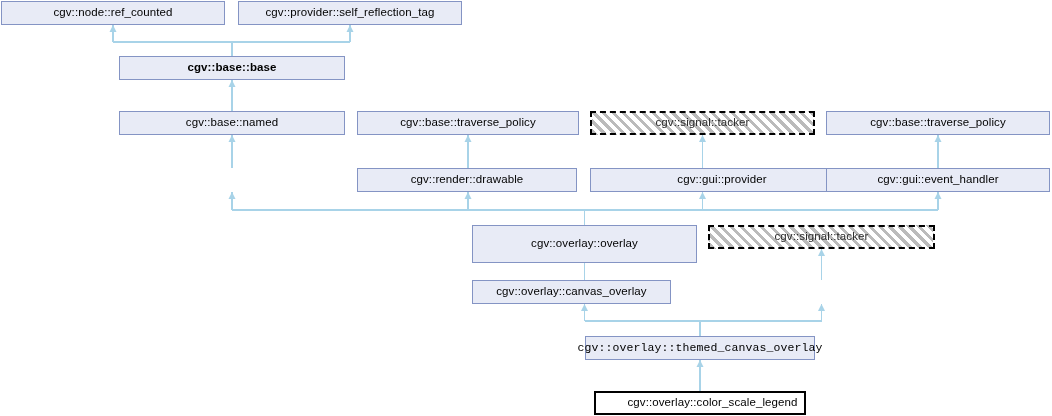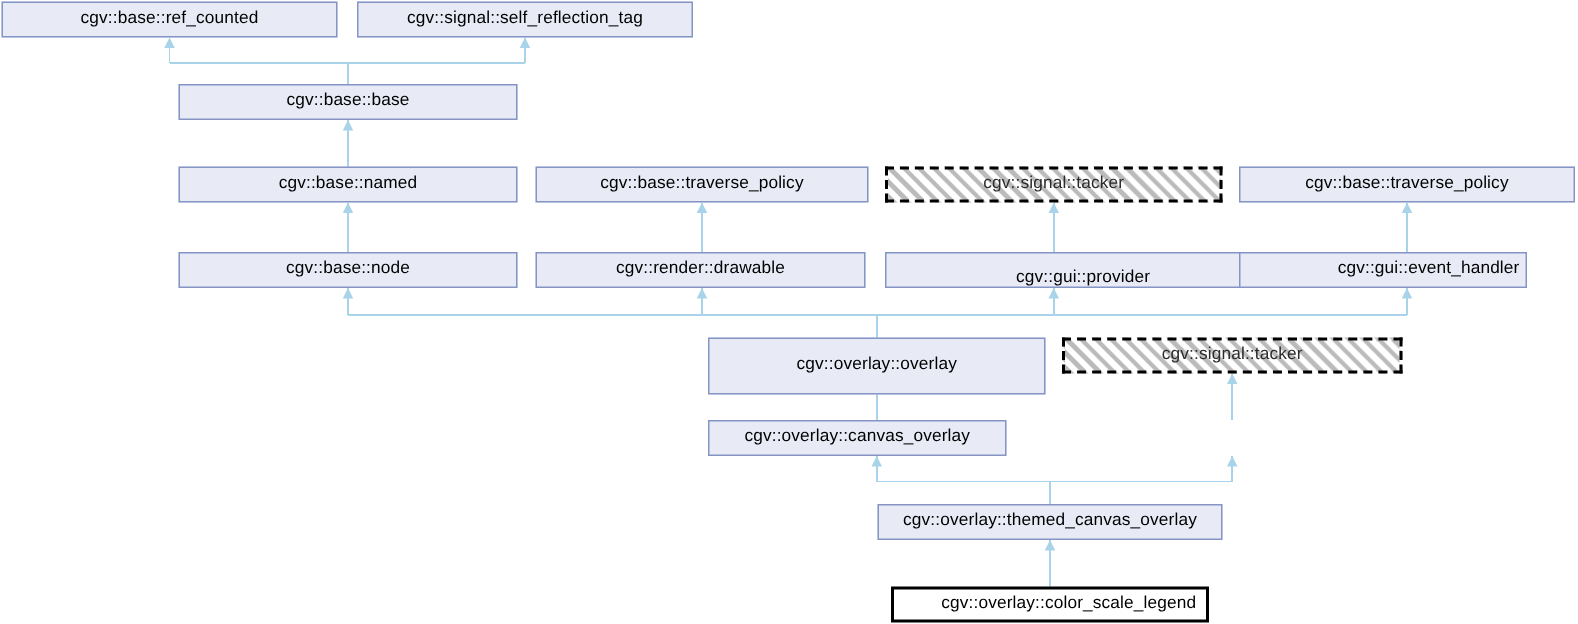--- a/index.html
+++ b/index.html
@@ -115,60 +115,57 @@
       <line x1="584.5" y1="321" x2="821.5" y2="321" stroke="#a8d3e8" stroke-width="1.2" shape-rendering="crispEdges"></line>
       <line x1="584.5" y1="304" x2="584.5" y2="321" stroke="#a8d3e8" stroke-width="1.2" shape-rendering="crispEdges"></line>
       <path d="M 584.5 304 L 581 311 L 588 311 Z" fill="#a8d3e8"></path>
       <line x1="821.5" y1="304" x2="821.5" y2="321" stroke="#a8d3e8" stroke-width="1.2" shape-rendering="crispEdges"></line>
       <path d="M 821.5 304 L 818 311 L 825 311 Z" fill="#a8d3e8"></path>
       <line x1="700" y1="377" x2="700" y2="391" stroke="#a8d3e8" stroke-width="1.2" shape-rendering="crispEdges"></line>
       <line x1="700" y1="360" x2="700" y2="377" stroke="#a8d3e8" stroke-width="1.2" shape-rendering="crispEdges"></line>
       <path d="M 700 360 L 696.5 367 L 703.5 367 Z" fill="#a8d3e8"></path>
     </svg>
 <div class="node normal" style="left: 1px; top: 1px; width: 224px; height: 24px;">
-      <span class="node-label">cgv::base::ref_counted</span>
+      <span class="node-label">cgv::node::ref_counted</span>
     </div>
     <div class="node normal" style="left: 238px; top: 1px; width: 224px; height: 24px;">
-      <span class="node-label">cgv::signal::self_reflection_tag</span>
+      <span class="node-label">cgv::provider::self_reflection_tag</span>
     </div>
-    <div class="node normal" style="left: 119px; top: 56px; width: 226px; height: 24px;">
+    <div class="node normal" style="left: 119px; top: 56px; width: 226px; height: 24px; font-weight: bold;">
       <span class="node-label">cgv::base::base</span>
     </div>
     <div class="node normal" style="left: 119px; top: 111px; width: 226px; height: 24px;">
       <span class="node-label">cgv::base::named</span>
     </div>
     <div class="node normal" style="left: 357px; top: 111px; width: 222px; height: 24px;">
       <span class="node-label">cgv::base::traverse_policy</span>
     </div>
     <div class="node hatched" style="left: 590px; top: 111px; width: 225px; height: 24px;">
       <span class="node-label">cgv::signal::tacker</span>
     </div>
     <div class="node normal" style="left: 826px; top: 111px; width: 224px; height: 24px;">
       <span class="node-label">cgv::base::traverse_policy</span>
     </div>
-    <div class="node normal" style="left: 119px; top: 168px; width: 226px; height: 24px;">
-      <span class="node-label">cgv::base::node</span>
-    </div>
     <div class="node normal" style="left: 357px; top: 168px; width: 220px; height: 24px;">
       <span class="node-label">cgv::render::drawable</span>
     </div>
-    <div class="node normal" style="left: 590px; top: 168px; width: 264px; height: 24px; align-items: flex-end;">
+    <div class="node normal" style="left: 590px; top: 168px; width: 264px; height: 24px;">
       <span class="node-label">cgv::gui::provider</span>
     </div>
-    <div class="node normal" style="left: 826px; top: 168px; width: 192px; height: 24px; justify-content: flex-end;">
+    <div class="node normal" style="left: 826px; top: 168px; width: 224px; height: 24px;">
       <span class="node-label">cgv::gui::event_handler</span>
     </div>
     <div class="node normal" style="left: 472px; top: 225px; width: 225px; height: 38px;">
       <span class="node-label">cgv::overlay::overlay</span>
     </div>
     <div class="node hatched" style="left: 708px; top: 225px; width: 227px; height: 24px;">
       <span class="node-label">cgv::signal::tacker</span>
     </div>
     <div class="node normal" style="left: 472px; top: 280px; width: 199px; height: 24px;">
       <span class="node-label">cgv::overlay::canvas_overlay</span>
     </div>
-    <div class="node normal" style="left: 585px; top: 336px; width: 230px; height: 24px;">
+    <div class="node normal" style="left: 585px; top: 336px; width: 230px; height: 24px; font-family: Liberation Mono, monospace;">
       <span class="node-label">cgv::overlay::themed_canvas_overlay</span>
     </div>
     <div class="node current" style="left: 594px; top: 391px; width: 212px; height: 24px; padding-left: 25px;">
       <span class="node-label">cgv::overlay::color_scale_legend</span>
     </div>
   </div>
 
 </body></html>

